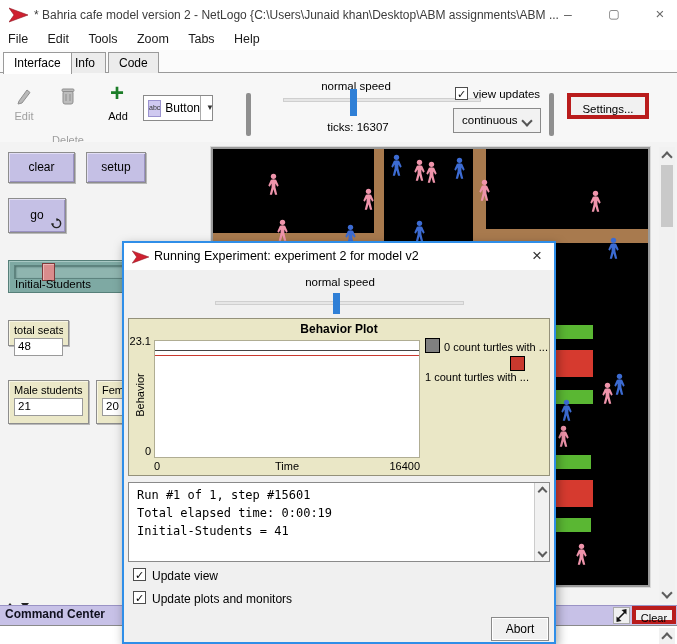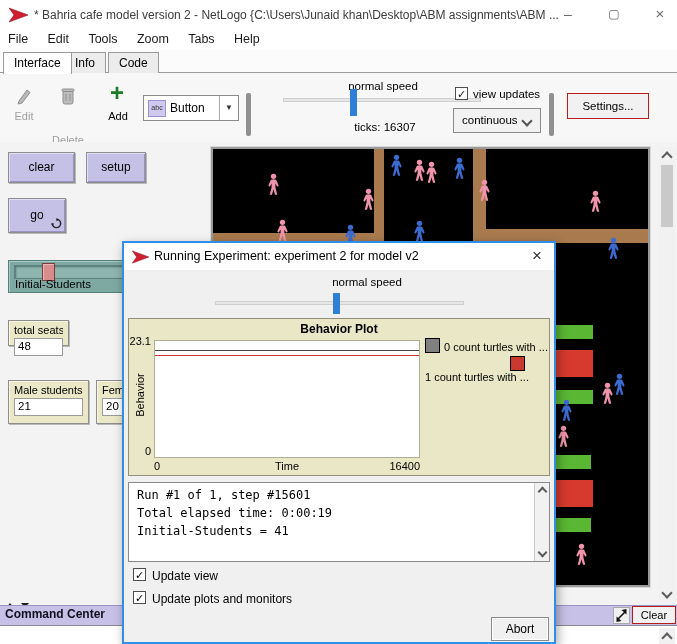--- a/index.html
+++ b/index.html
@@ -21,35 +21,35 @@
   .tabstrip{left:0;top:50px;width:677px;height:23px;background:#fbfbfb;border-bottom:1px solid #9a9a9a;box-sizing:border-box;}
   .tab{position:absolute;top:2px;height:21px;line-height:20px;padding:0 10px;font-size:12px;
        border:1px solid #9a9a9a;border-bottom:none;background:#ececec;box-sizing:border-box;}
   .tab.sel{background:#fff;height:22px;z-index:2;}
 
   
   .toolbar{left:0;top:73px;width:677px;height:69px;background:#f7f7f7;border-bottom:2px solid #5a5a5a;box-sizing:content-box;}
   .tool-label{position:absolute;font-size:11px;text-align:center;width:44px;}
   .tool-label.dis{color:#9f9f9f;}
   .plus-glyph{position:absolute;font-size:24px;font-weight:bold;color:#1c7d28;line-height:20px;}
-  .widget-dd{position:absolute;left:143px;top:22px;width:96px;height:26px;background:#fff;border:1px solid #8a8a8a;
+  .widget-dd{position:absolute;left:143px;top:22px;width:70px;height:26px;background:#fff;border:1px solid #8a8a8a;
              display:flex;align-items:center;box-sizing:border-box;}
   .widget-dd .ic{width:16px;height:15px;background:#cfc9f0;border:1px solid #9b93cf;margin:0 4px 0 4px;
                  font-size:7px;line-height:14px;text-align:center;color:#333;}
   .widget-dd .tx{flex:1;font-size:12px;}
   .widget-dd .ar{border-left:1px solid #aaa;padding:0 5px;font-size:8px;color:#333;line-height:24px;}
   .vsep{position:absolute;width:5px;border-radius:2px;background:#8f8f8f;}
-  .sp-label{position:absolute;font-size:11.5px;text-align:center;margin-left:27px;}
+  .sp-label{position:absolute;font-size:11.5px;text-align:center;}
   .track{position:absolute;height:2px;background:#e6e6e6;border:1px solid #cfcfcf;}
   .thumb-v{position:absolute;width:7px;background:#2f7fd6;}
   .chkbox{position:absolute;width:13px;height:13px;background:#fff;border:1px solid #4d4d4d;
           font-size:11px;line-height:12px;text-align:center;color:#111;box-sizing:border-box;}
   .chklabel{position:absolute;font-size:11.5px;}
   .select{position:absolute;background:#f2f2f2;border:1px solid #8a8a8a;box-sizing:border-box;font-size:11.5px;}
-  .btn-win{position:absolute;background:#f1f1f1;border:1px solid #b91c1c;box-sizing:border-box;
+  .btn-win{position:absolute;background:#f1f1f1;border:4px solid #b91c1c;box-sizing:border-box;
            text-align:center;font-size:11.5px;}
 
   
   .iface-bg{left:0;top:142px;width:677px;height:464px;background:#f3f3f3;}
 
   
   .nl-btn{position:absolute;background:#c5c0e5;border:1px solid #8d8d8d;
           box-shadow:inset 1px 1px 0 #e2def5, inset -1px -1px 0 #9a92c2, 1px 1px 0 #b9b9b9;
           text-align:center;font-size:12px;color:#000;box-sizing:border-box;}
   .nl-monitor{position:absolute;background:#ebe8c8;border:1px solid #8d8d8d;

